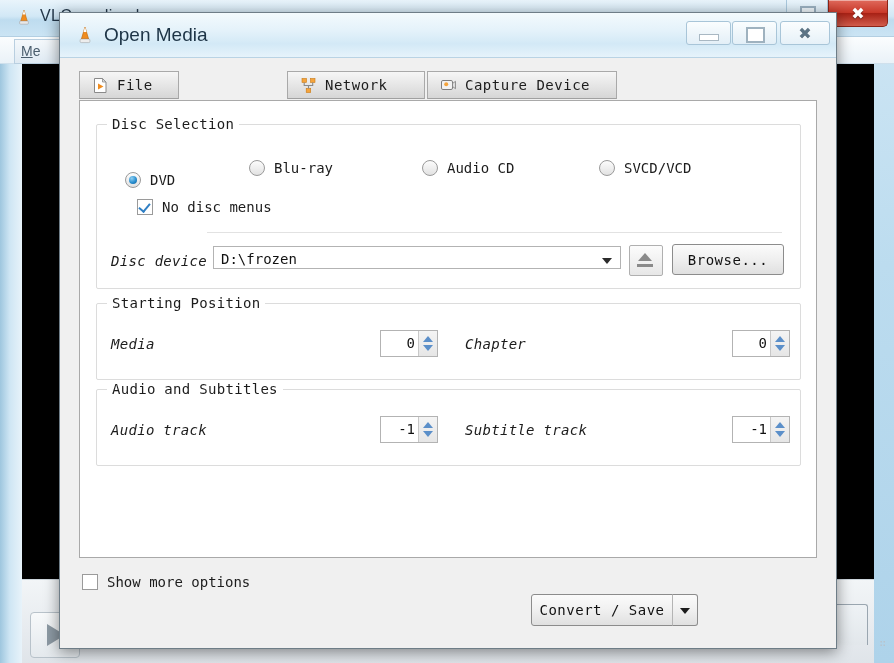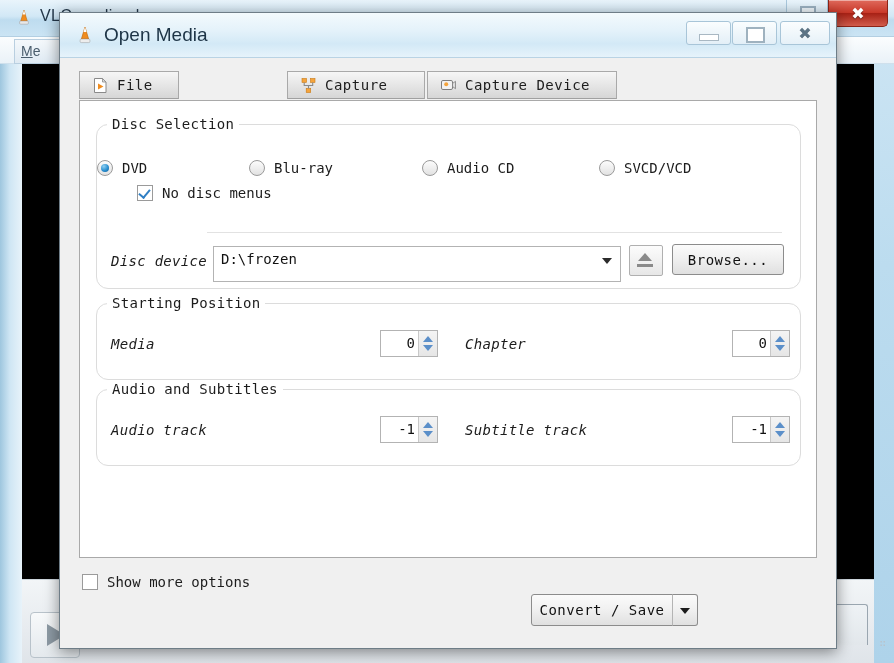--- a/index.html
+++ b/index.html
@@ -231,21 +231,21 @@
     position: absolute; left: 19px; top: 87px;
     width: 738px; height: 458px;
     background: #ffffff;
     border: 1px solid #a9a9a9;
     box-sizing: border-box;
   }
 
   .groupbox {
     position: absolute;
     border: 1px solid #dcdcdc;
-    border-radius: 12px;
+    border-radius: 2px;
   }
   .groupbox > .gb-title {
     position: absolute; top: -9px; left: 10px;
     background: #ffffff;
     padding: 0 5px;
     font-size: 14px; color: #1c1c1c;
     font-family: "DejaVu Sans Mono", monospace;
     letter-spacing: 0.3px;
     white-space: nowrap;
   }
@@ -269,21 +269,21 @@
     margin-right: 9px;
     position: relative;
     flex: 0 0 auto;
   }
   .radio.checked .dot::after {
     content: "";
     position: absolute; left: 3px; top: 3px;
     width: 8px; height: 8px; border-radius: 50%;
     background: radial-gradient(circle at 35% 30%, #8fd0f2 0%, #2a8fd0 55%, #0d5c96 100%);
   }
-  #radio-dvd    { left: 0; }
+  #radio-dvd    { left: 28px; margin-top: 12px; }
   #radio-bluray { left: 152px; }
   #radio-acd    { left: 325px; }
   #radio-svcd   { left: 502px; }
 
   
   .checkbox {
     display: flex; align-items: center;
     font-size: 14px; color: #1c1c1c;
     white-space: nowrap;
   }
@@ -296,40 +296,40 @@
     flex: 0 0 auto;
   }
   .checkbox.checked .box::after {
     content: "";
     position: absolute; left: 3px; top: 1px;
     width: 5px; height: 9px;
     border-right: 2px solid #2f7fc4;
     border-bottom: 2px solid #2f7fc4;
     transform: rotate(40deg);
   }
-  #cb-nomenus { position: absolute; left: 15px; top: 60px; padding-left: 25px; }
+  #cb-nomenus { position: absolute; left: 15px; top: 74px; padding-left: 25px; }
 
   #disc-divider {
     position: absolute; left: 110px; top: 107px;
     width: 575px; height: 1px; background: #e2e2e2;
   }
 
   .field-label {
     position: absolute;
     font-size: 14px; color: #1c1c1c;
     font-family: "DejaVu Sans Mono", monospace;
     letter-spacing: 0.3px;
     white-space: nowrap;
     font-style: italic;
   }
   #lbl-discdevice { left: 14px; top: 128px; }
 
   #combo-discdevice {
     position: absolute; left: 116px; top: 121px;
-    width: 408px; height: 36px;
+    width: 408px; height: 23px;
     background: #ffffff;
     border: 1px solid #b3b3b3;
     box-sizing: border-box;
   }
   #combo-discdevice .cval {
     position: absolute; left: 7px; top: 4px;
     font-size: 14px; color: #111;
     font-family: "DejaVu Sans Mono", monospace;
     white-space: nowrap;
   }
@@ -528,21 +528,21 @@
 
     <div class="tab" id="tab-network">
       <span class="tab-icon">
         <svg viewBox="0 0 17 17" width="17" height="17">
           <rect x="2" y="1.5" width="4.5" height="4" fill="#f5a43c" stroke="#c87a16" stroke-width="0.6"></rect>
           <rect x="10.5" y="1.5" width="4.5" height="4" fill="#f5a43c" stroke="#c87a16" stroke-width="0.6"></rect>
           <rect x="6.2" y="11.5" width="4.5" height="4" fill="#f5a43c" stroke="#c87a16" stroke-width="0.6"></rect>
           <path d="M4.2 5.5v3h8.5v-3M8.5 8.5v3" stroke="#8a8a8a" stroke-width="1.1" fill="none"></path>
         </svg>
       </span>
-      <span class="tab-label">Capture</span>
+      <span class="tab-label">Network</span>
     </div>
 
     <div class="tab" id="tab-capture">
       <span class="tab-icon">
         <svg viewBox="0 0 17 17" width="17" height="17">
           <rect x="1.5" y="3.5" width="11" height="9" rx="1.4" fill="#f2f2f2" stroke="#7e7e7e" stroke-width="1"></rect>
           <polygon points="12.5,6.5 15.5,4.3 15.5,11.7 12.5,9.5" fill="#dedede" stroke="#7e7e7e" stroke-width="0.8"></polygon>
           <circle cx="6.2" cy="7.2" r="2" fill="#f5a43c"></circle>
         </svg>
       </span>

